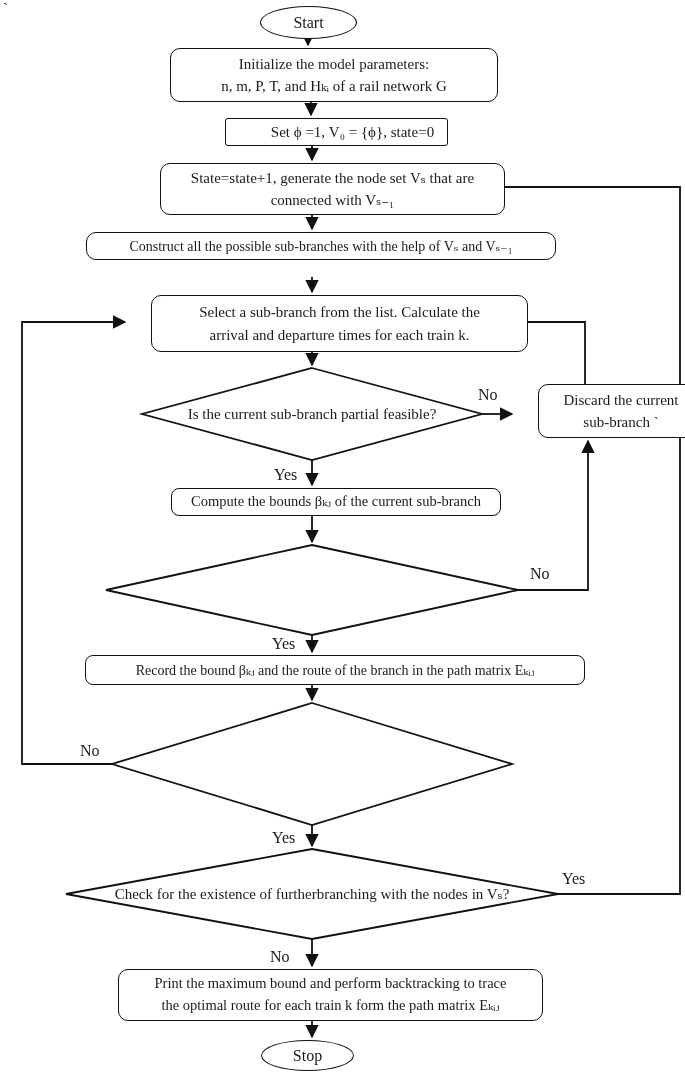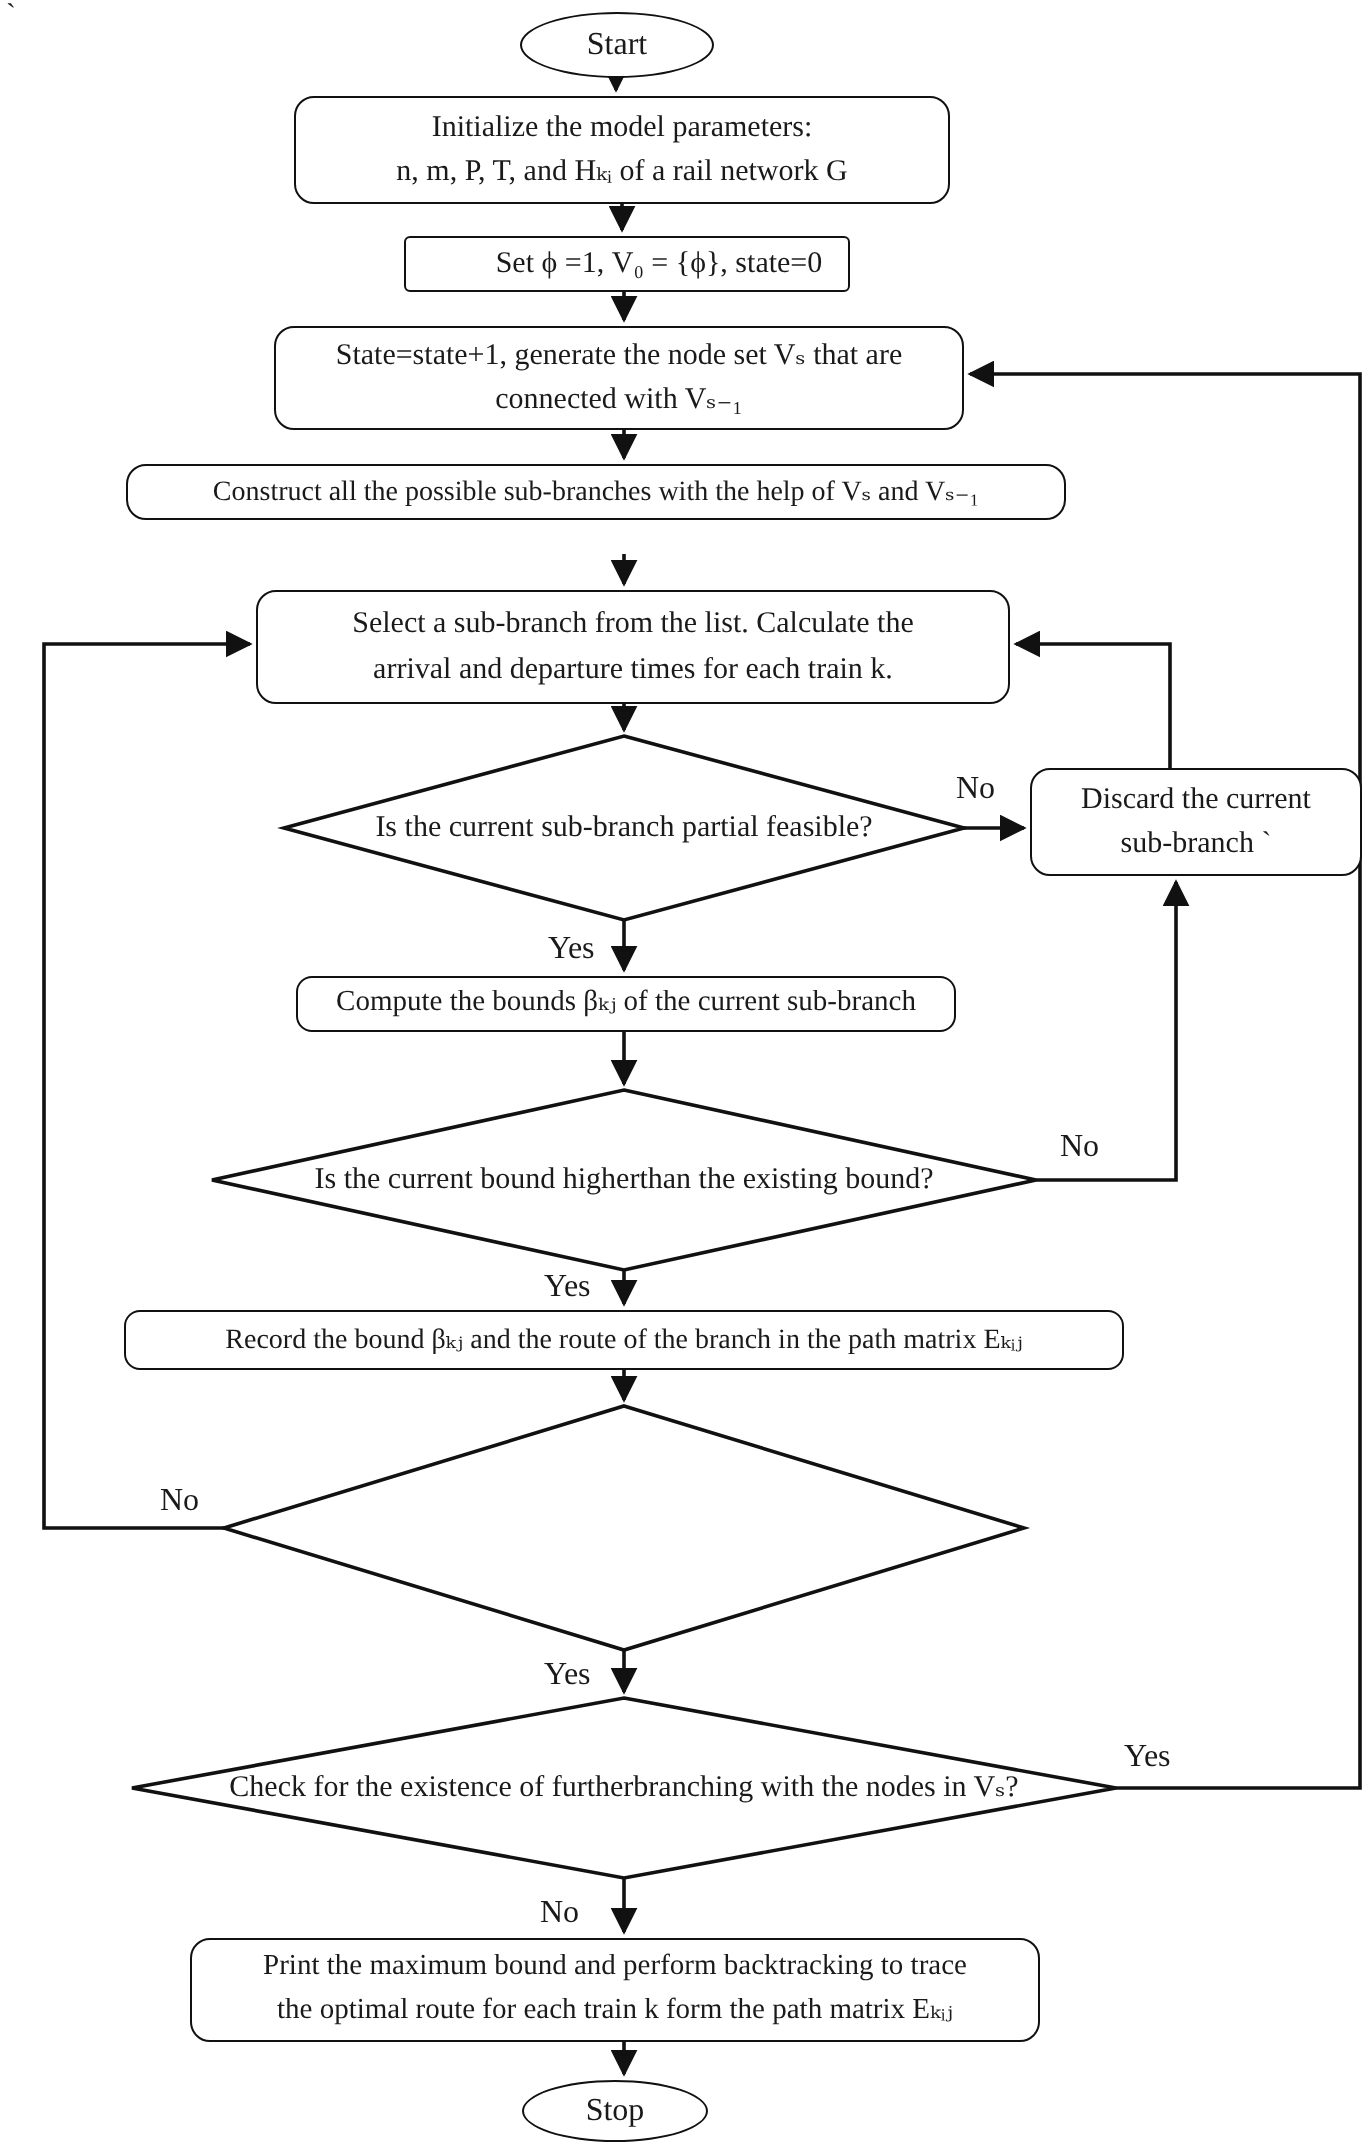--- a/index.html
+++ b/index.html
@@ -8,21 +8,21 @@
     font-family:"Liberation Serif","DejaVu Serif",serif;color:#1a1a1a;
     overflow:hidden;
   }
   #wires{position:absolute;left:0;top:0;z-index:0;}
   .node{
     position:absolute;z-index:2;box-sizing:border-box;background:#ffffff;
     border:1.7px solid #111111;display:flex;flex-direction:column;
     align-items:center;justify-content:center;text-align:center;
     font-size:15px;line-height:1.5;
   }
-  .rounded{border-radius:10px;}
+  .rounded{border-radius:10px;margin-left:23px;}
   .terminator{border-radius:50%;border-width:1.5px;font-size:16px;}
   .nowrap{white-space:nowrap;}
   .small{font-size:14px;}
   .mid{font-size:14.5px;}
   .dlabel{
     position:absolute;z-index:2;display:flex;
     align-items:center;justify-content:center;text-align:center;
     font-size:15px;line-height:1.5;background:transparent;
   }
   .edge-label{
@@ -122,24 +122,20 @@
   <div class="node rounded mid" style="left:95px;top:969px;width:425px;height:52px;">
     <span class="ln">Print the maximum bound and perform backtracking to trace</span>
     <span class="ln">the optimal route for each train k form the path matrix Eₖᵢⱼ</span>
   </div>
 
   <div class="dlabel" style="left:192px;top:385px;width:240px;height:58px;">
     <span class="ln">Is the current sub-</span>
     <span class="ln">branch  partial feasible?</span>
   </div>
 
-  <div class="dlabel" style="left:172px;top:561px;width:280px;height:58px;">
-    <span class="ln">Is the current bound higher</span>
-    <span class="ln">than the existing bound?</span>
-  </div>
 
 
   <div class="dlabel" style="left:142px;top:863px;width:340px;height:62px;">
     <span class="ln">Check for the existence of further</span>
     <span class="ln">branching with the nodes in Vₛ?</span>
   </div>
 
   <div class="edge-label" style="left:478px;top:386px;">No</div>
   <div class="edge-label" style="left:274px;top:466px;">Yes</div>
   <div class="edge-label" style="left:530px;top:565px;">No</div>

